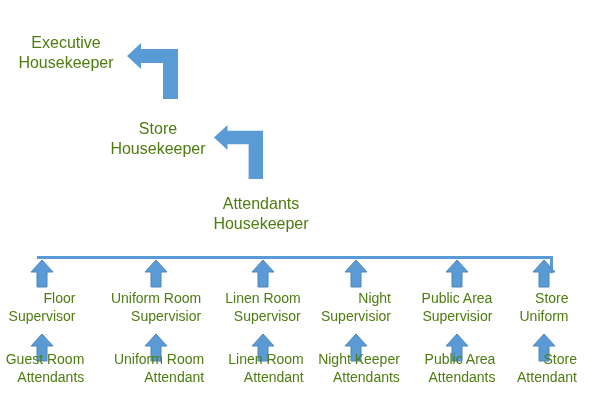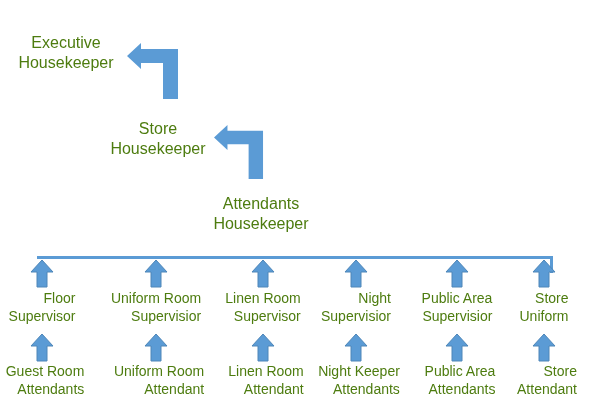--- a/index.html
+++ b/index.html
@@ -17,21 +17,21 @@
   .col { position:absolute; top:256px; width:0; }
   .up { position:absolute; left:0; transform:translateX(-50%); }
   .up path { stroke:#4e86b8; stroke-width:1; }
   .blabel {
     position:absolute; left:0; transform:translateX(-50%);
     text-align:right; font-size:14px; line-height:18px; white-space:nowrap;
   }
   .sup-arrow { top:3px; }
   .sup-label { top:33px; }
   .att-arrow { top:77px; }
-  .att-label { top:106px;padding-left:6px; }
+  .att-label { top:94px;padding-left:6px; }
 </style>
 </head>
 <body>
 
 <div class="canvas">
 
   <div class="tlabel" style="left:66px; top:33px">
     <div>Executive</div>
     <div>Housekeeper</div>
   </div>

